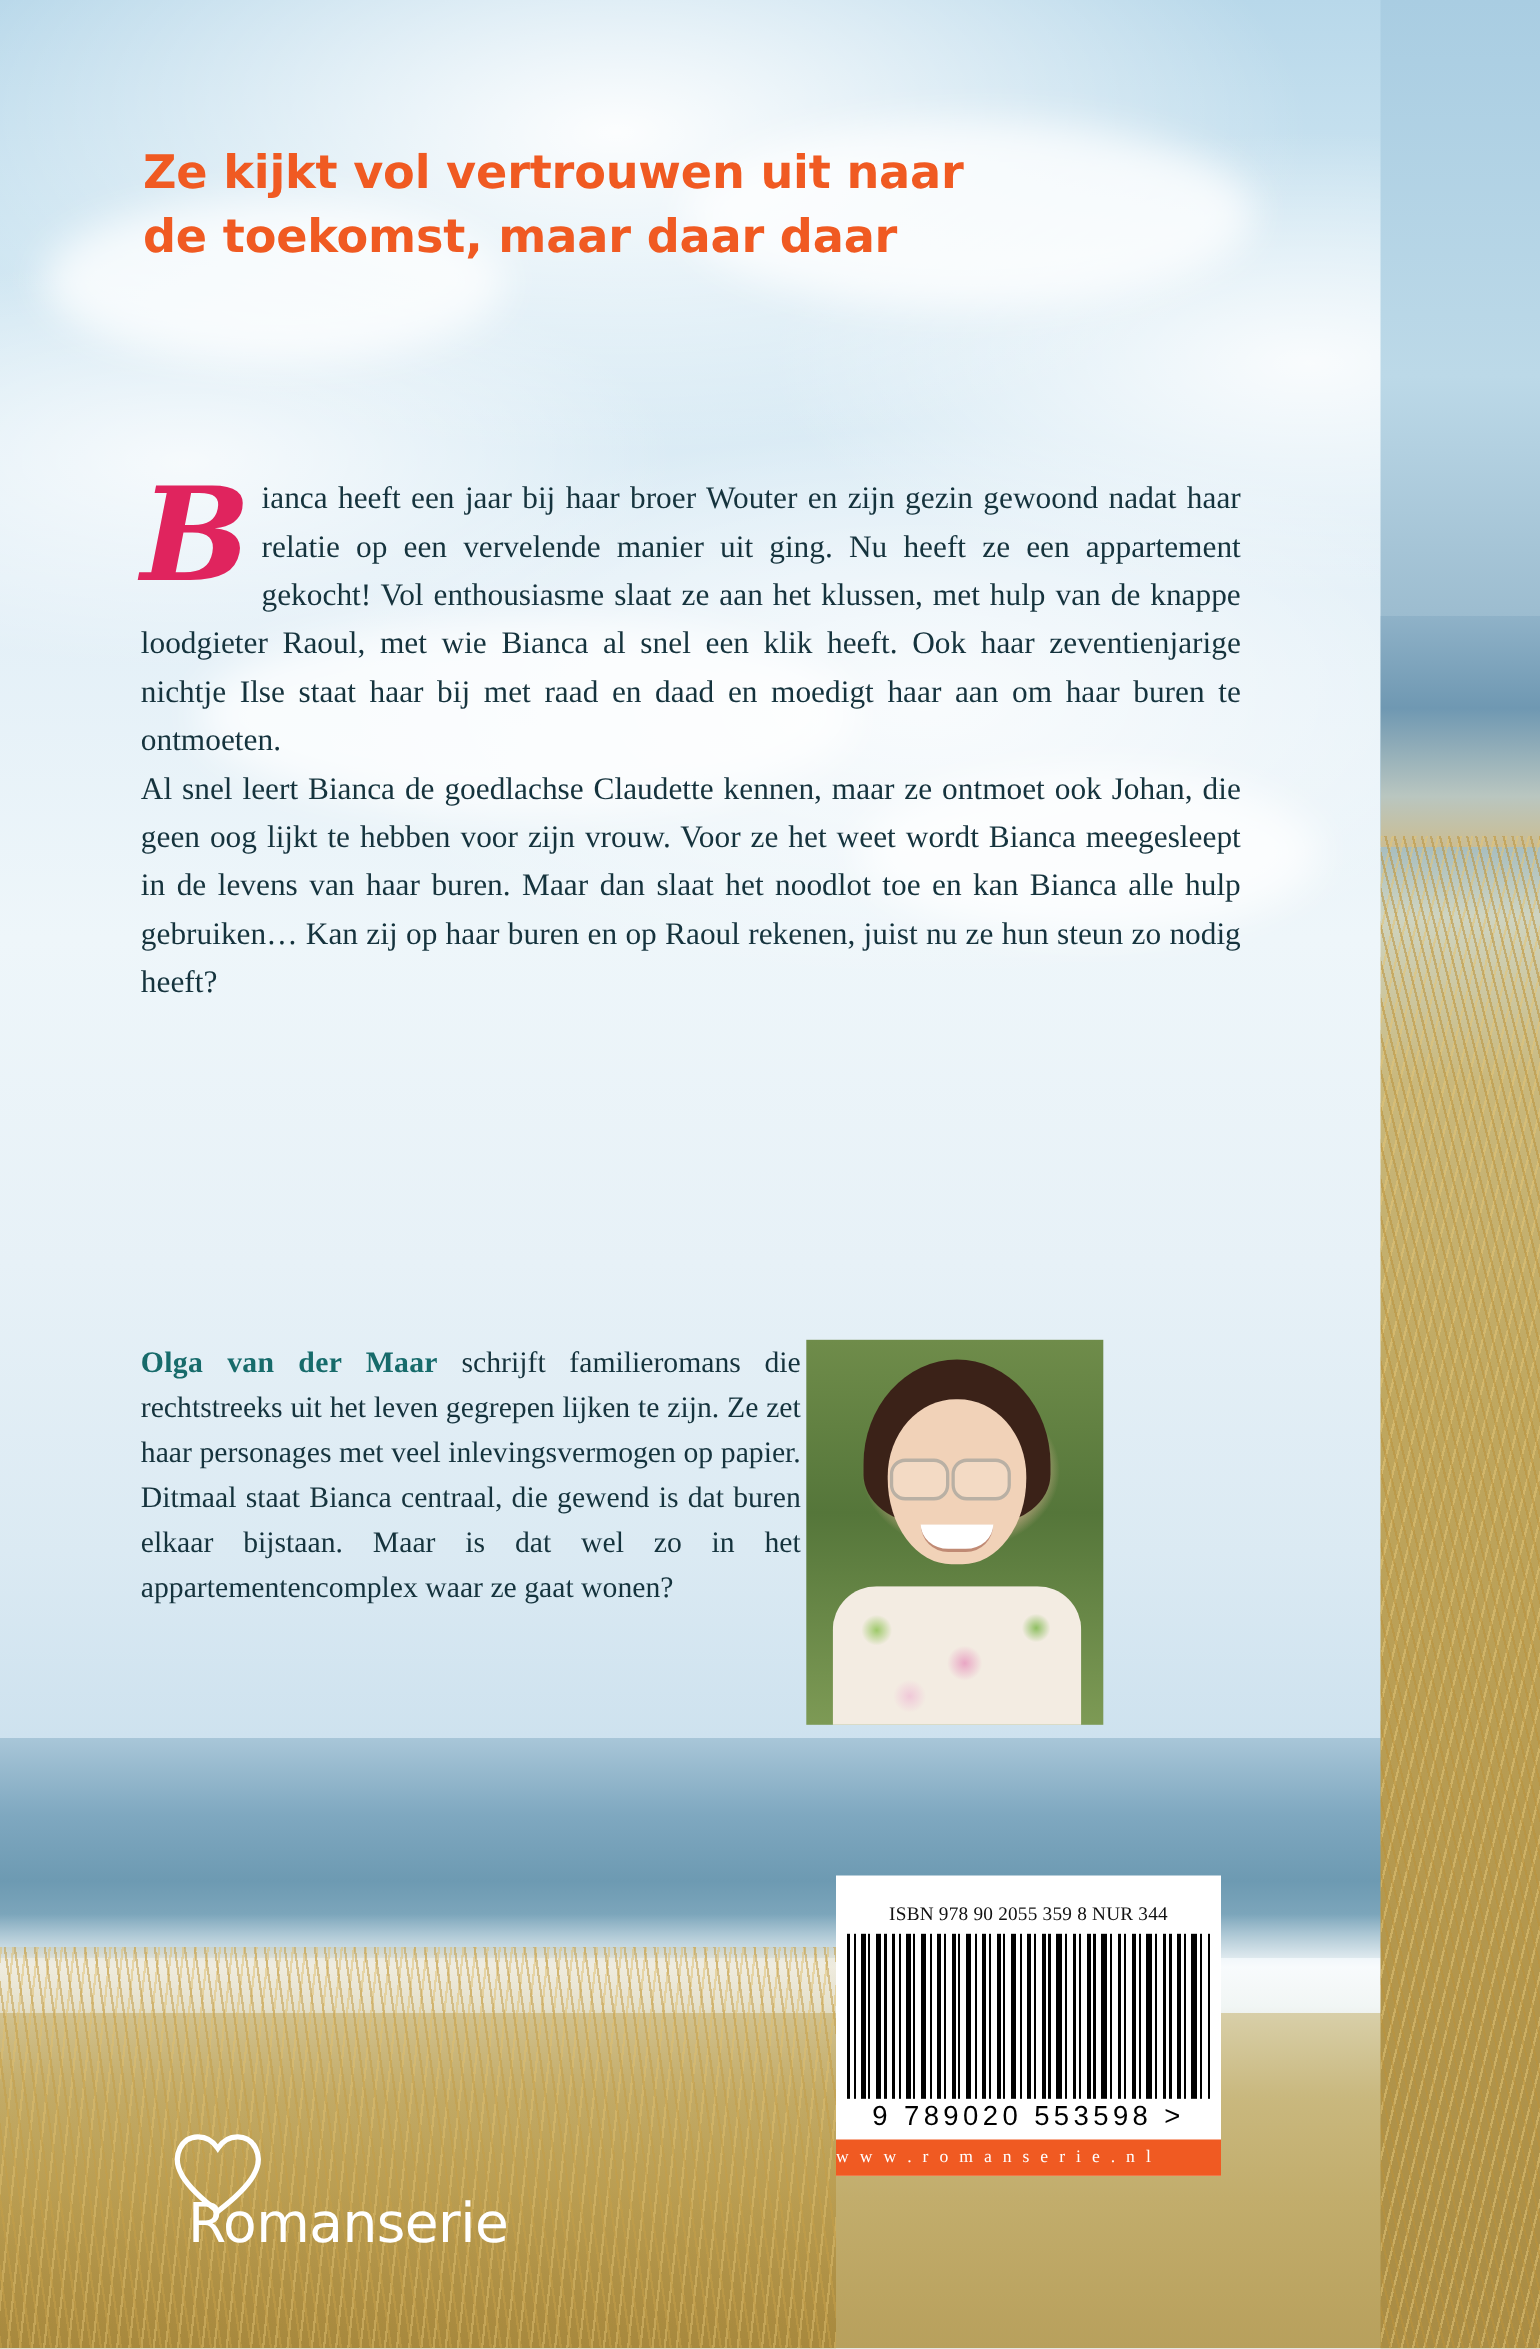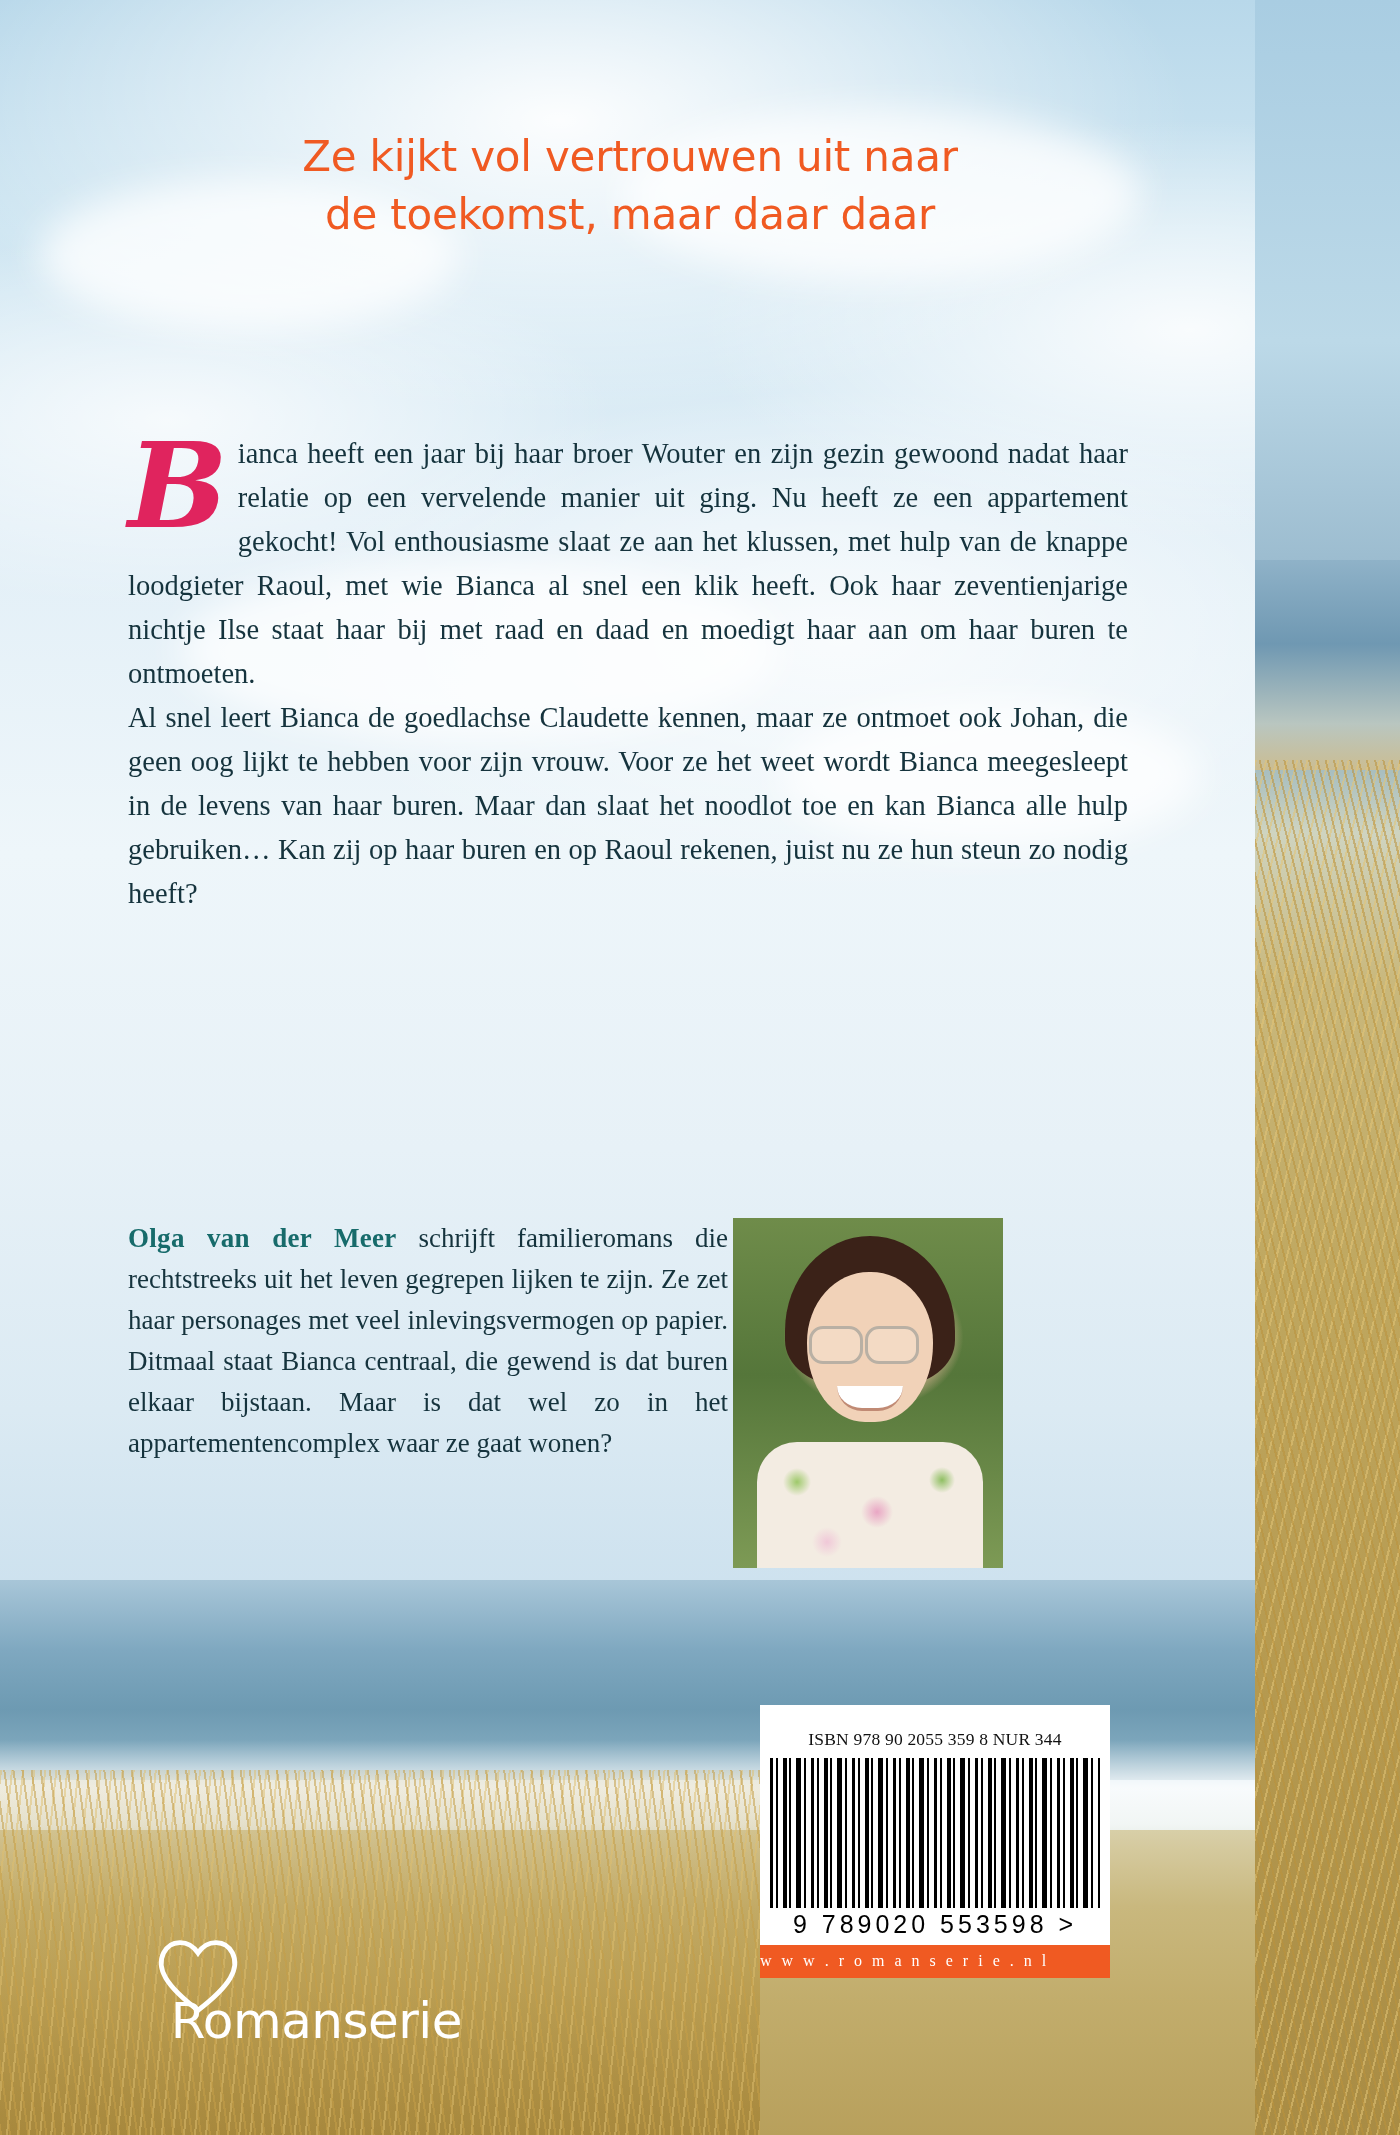--- a/index.html
+++ b/index.html
@@ -109,24 +109,23 @@
     height: 2135px;
   }
 
   .headline {
     position: absolute;
     left: 130px;
     top: 128px;
     width: 1000px;
     color: #f05a22;
     font-family: "DejaVu Sans", sans-serif;
-    font-weight: normal;
+    font-weight: bold;
     font-size: 42px;
     line-height: 58px;
-    text-align: center;
     letter-spacing: -0.2px;
   }
   .headline .hl-line { display: block; }
 
   .blurb {
     position: absolute;
     left: 128px;
     top: 432px;
     width: 1000px;
     color: #15333d;
@@ -328,21 +327,21 @@
     </div>
 
     <div class="blurb">
       <span class="dropcap">B</span>
       <p>ianca heeft een jaar bij haar broer Wouter en zijn gezin gewoond nadat haar relatie op een vervelende manier uit ging. Nu heeft ze een appartement gekocht! Vol enthousiasme slaat ze aan het klussen, met hulp van de knappe loodgieter Raoul, met wie Bianca al snel een klik heeft. Ook haar zeventienjarige nichtje Ilse staat haar bij met raad en daad en moedigt haar aan om haar buren te ontmoeten.</p>
       <p>Al snel leert Bianca de goedlachse Claudette kennen, maar ze ontmoet ook Johan, die geen oog lijkt te hebben voor zijn vrouw. Voor ze het weet wordt Bianca meegesleept in de levens van haar buren. Maar dan slaat het noodlot toe en kan Bianca alle hulp gebruiken… Kan zij op haar buren en op Raoul rekenen, juist nu ze hun steun zo nodig heeft?</p>
     </div>
 
     <div class="author-block">
       <div class="author-text">
-        <span class="author-name">Olga van der Meer</span><span> schrijft familieromans die rechtstreeks uit het leven gegrepen lijken te zijn. Ze zet haar personages met veel inlevingsvermogen op papier. Ditmaal staat Bianca centraal, die gewend is dat buren elkaar bijstaan. Maar is dat wel zo in het appartementencomplex waar ze gaat wonen?</span>
+        <span class="author-name">Olga van der Maar</span><span> schrijft familieromans die rechtstreeks uit het leven gegrepen lijken te zijn. Ze zet haar personages met veel inlevingsvermogen op papier. Ditmaal staat Bianca centraal, die gewend is dat buren elkaar bijstaan. Maar is dat wel zo in het appartementencomplex waar ze gaat wonen?</span>
       </div>
       <div class="author-photo">
         <div class="ap-hair"></div>
         <div class="ap-face"></div>
         <div class="ap-glass-l"></div>
         <div class="ap-glass-r"></div>
         <div class="ap-smile"></div>
         <div class="ap-body"></div>
       </div>
     </div>

